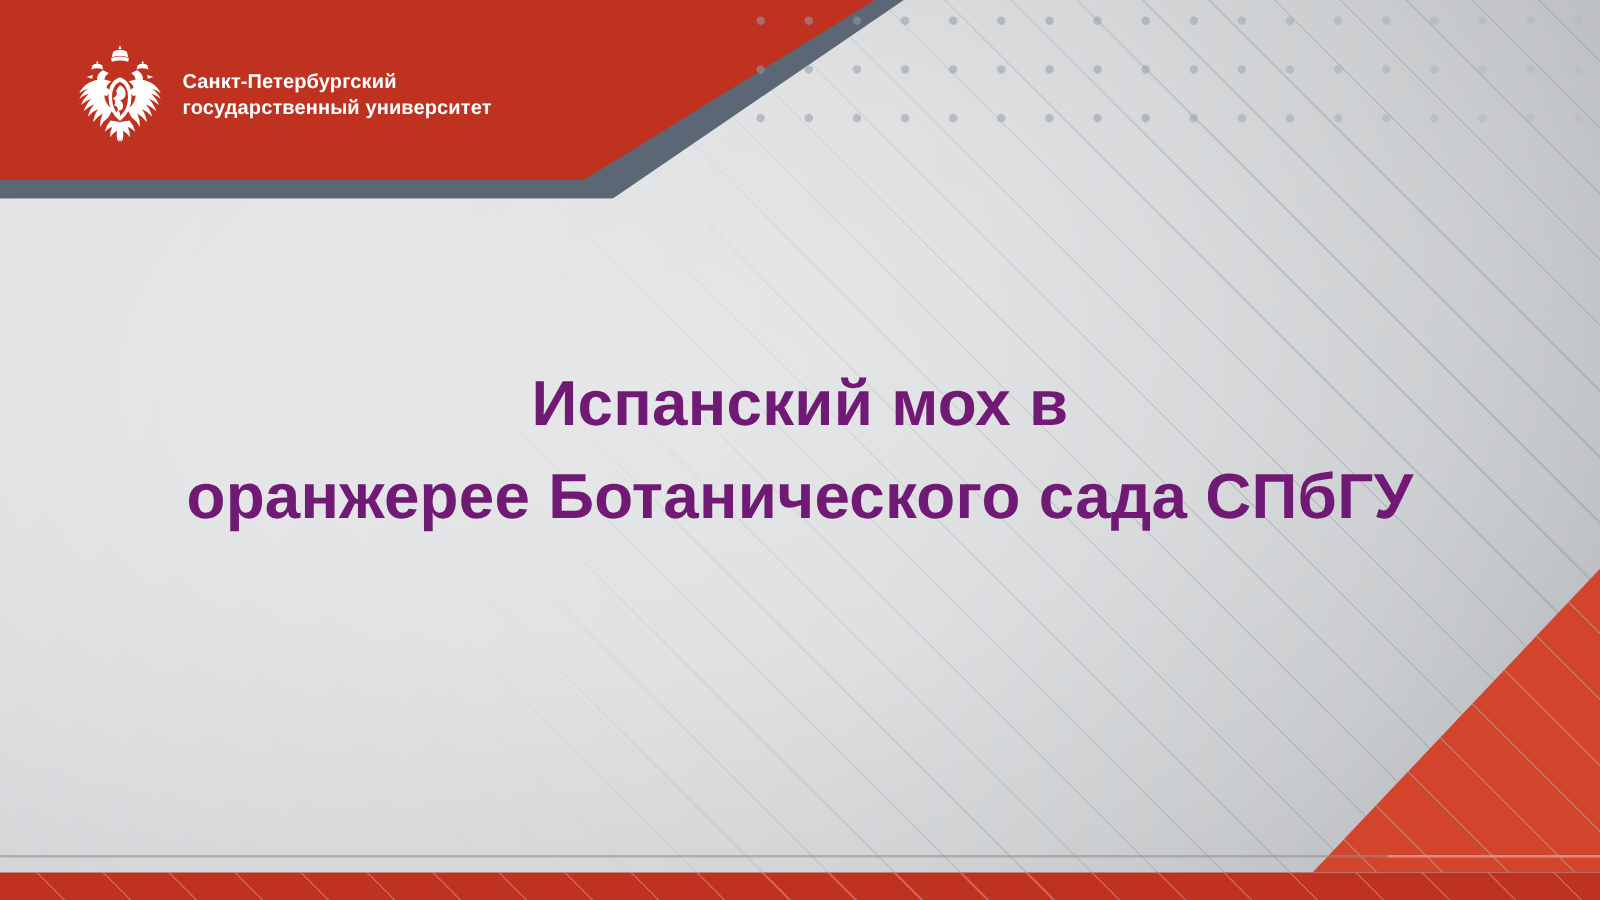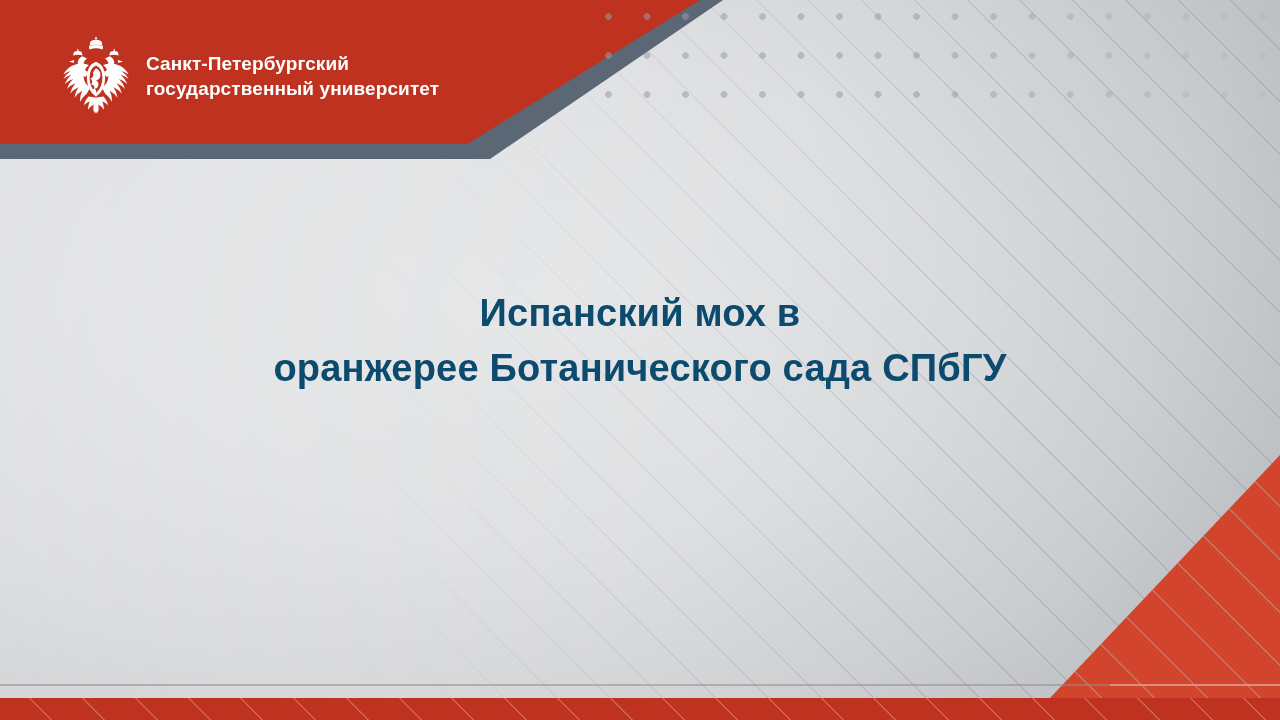--- a/index.html
+++ b/index.html
@@ -97,40 +97,40 @@
     gap: 14px;
     z-index: 6;
   }
   .brand-emblem {
     width: 72px;
     height: 84px;
     display: block;
   }
   .brand-text {
     color: #ffffff;
-    font-size: 19px;
+    font-size: 16px;
     font-weight: bold;
     line-height: 1.33;
     letter-spacing: 0.1px;
     white-space: pre-line;
   }
 
   
   .title-wrap {
     position: absolute;
     left: 0;
     top: 286px;
     width: 1280px;
     text-align: center;
     z-index: 5;
   }
   .title {
     margin: 0;
-    color: #0c4a6e;
-    font-size: 38px;
+    color: #701a75;
+    font-size: 51px;
     font-weight: bold;
     line-height: 1.46;
     letter-spacing: 0.2px;
     white-space: pre-line;
   }
 
   
   .corner-red {
     position: absolute;
     right: 0;

